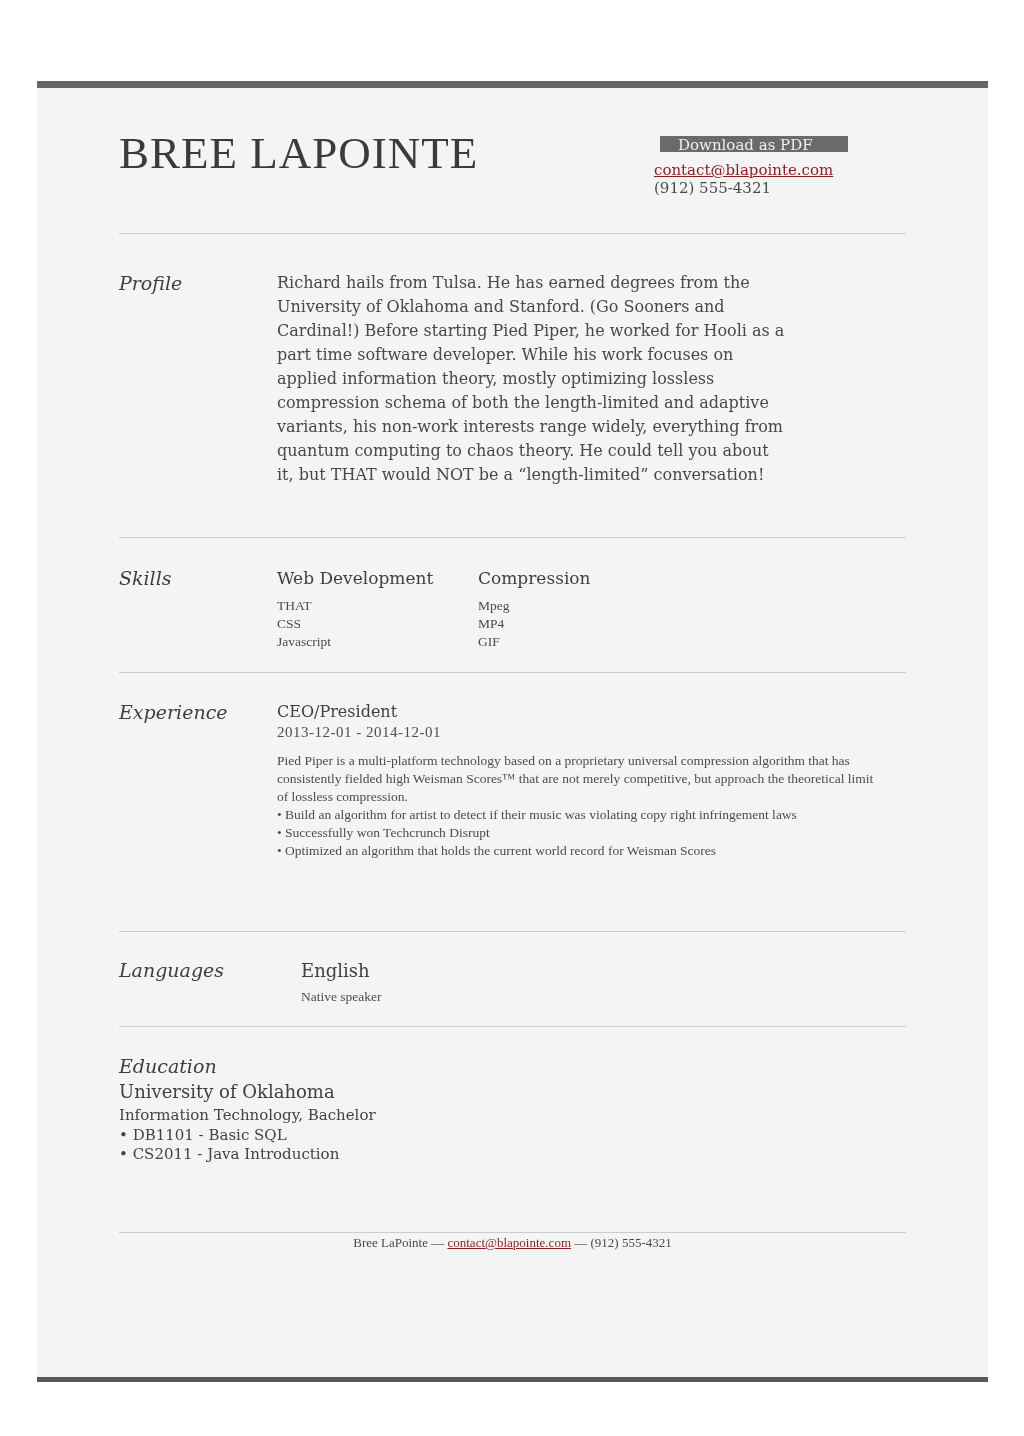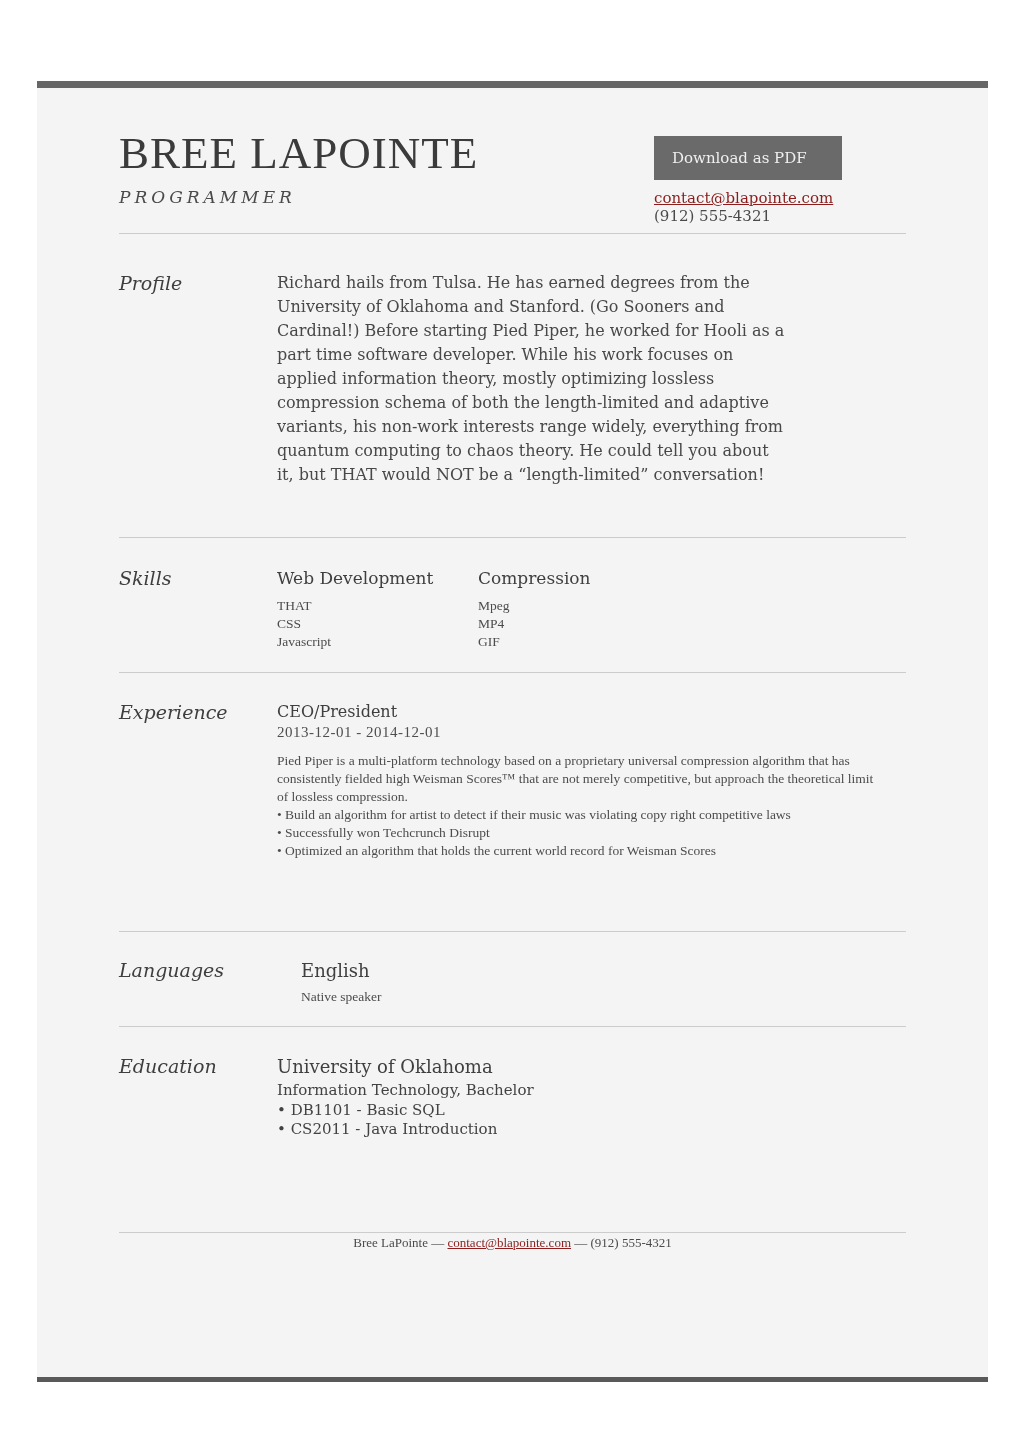--- a/index.html
+++ b/index.html
@@ -46,29 +46,30 @@
     color: #4a4a4a;
   }
   .contact-block {
     width: 252px;
     margin-top: 8px;
     flex-shrink: 0;
   }
   .download-btn {
     display: block;
     width: 188px;
-    height: 44px;
+    height: 16px;
     background: #6a6a6a;
     border: none;
     color: #f0f0f0;
     font-family: "DejaVu Serif", serif;
     font-size: 15px;
     text-align: left;
     padding-left: 18px;
     cursor: pointer;
+    margin-left: 6px;
   }
   .email-link {
     display: inline-block;
     margin-top: 9px;
     font-family: "DejaVu Serif", serif;
     font-size: 15px;
     line-height: 18px;
     color: #8b1d1d;
     text-decoration: underline;
     cursor: pointer;
@@ -93,21 +94,21 @@
     font-size: 19px;
     line-height: 25px;
     color: #3e3e3e;
   }
   .sec-content { flex: 1; }
 
   .sec-profile  { height: 304px; padding-top: 37px; }
   .sec-skills   { height: 135px; padding-top: 28px; }
   .sec-exper    { height: 259px; padding-top: 27px; }
   .sec-lang     { height: 95px;  padding-top: 26px; gap: 24px; }
-  .sec-edu      { height: 206px; padding-top: 27px; }
+  .sec-edu      { height: 206px; padding-top: 27px; flex-direction: column; }
 
   .profile-text {
     width: 508px;
     font-family: "DejaVu Serif", serif;
     font-size: 16px;
     line-height: 24px;
     color: #484848;
   }
   
   .skills-cols { display: flex; }
@@ -199,21 +200,20 @@
   }
 </style>
 </head>
 <body>
 
 <div class="page">
 
   <div class="header">
     <div>
       <h1 class="name">BREE LAPOINTE</h1>
-      <div class="role">PROGRAMMER</div>
     </div>
     <div class="contact-block">
       <button class="download-btn">Download as PDF</button>
       <a class="email-link">contact@blapointe.com</a>
       <div class="phone">(912) 555-4321</div>
     </div>
   </div>
 
   <div class="section sec-profile">
     <div class="sec-label">Profile</div>
@@ -241,21 +241,21 @@
   </div>
 
   <div class="section sec-exper">
     <div class="sec-label">Experience</div>
     <div class="sec-content">
       <div class="exp-head">
         <h2 class="position">CEO/President</h2>
         <div class="dates">2013-12-01 - 2014-12-01</div>
       </div>
       <p class="summary">Pied Piper is a multi-platform technology based on a proprietary universal compression algorithm that has consistently fielded high Weisman Scores™ that are not merely competitive, but approach the theoretical limit of lossless compression.</p>
-      <div class="bullet">Build an algorithm for artist to detect if their music was violating copy right competitive laws</div>
+      <div class="bullet">Build an algorithm for artist to detect if their music was violating copy right infringement laws</div>
       <div class="bullet">Successfully won Techcrunch Disrupt</div>
       <div class="bullet">Optimized an algorithm that holds the current world record for Weisman Scores</div>
     </div>
   </div>
 
   <div class="section sec-lang">
     <div class="sec-label">Languages</div>
     <div class="sec-content">
       <h2 class="lang-name">English</h2>
       <div class="fluency">Native speaker</div>

